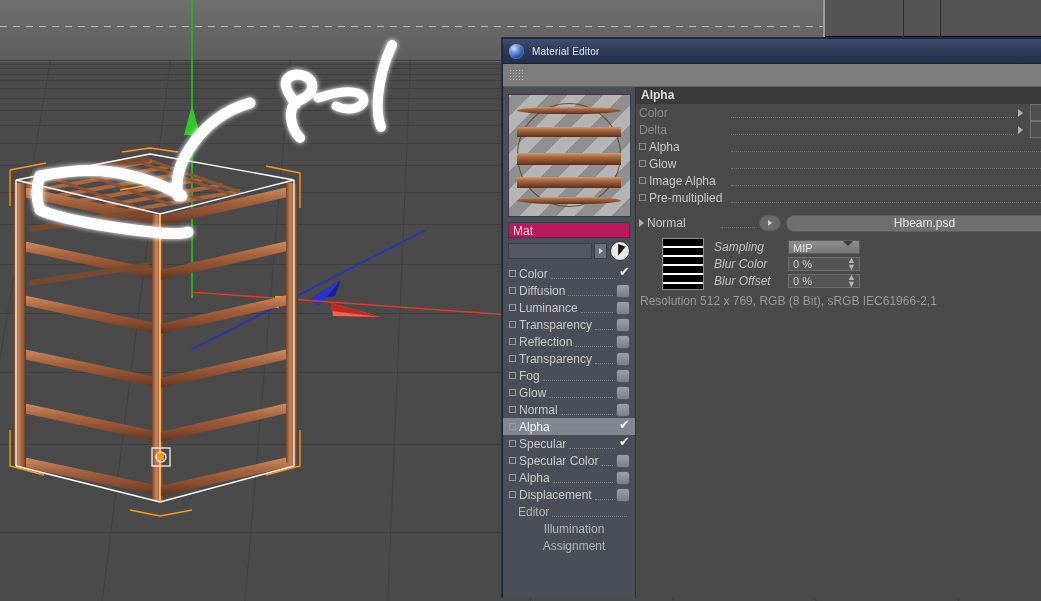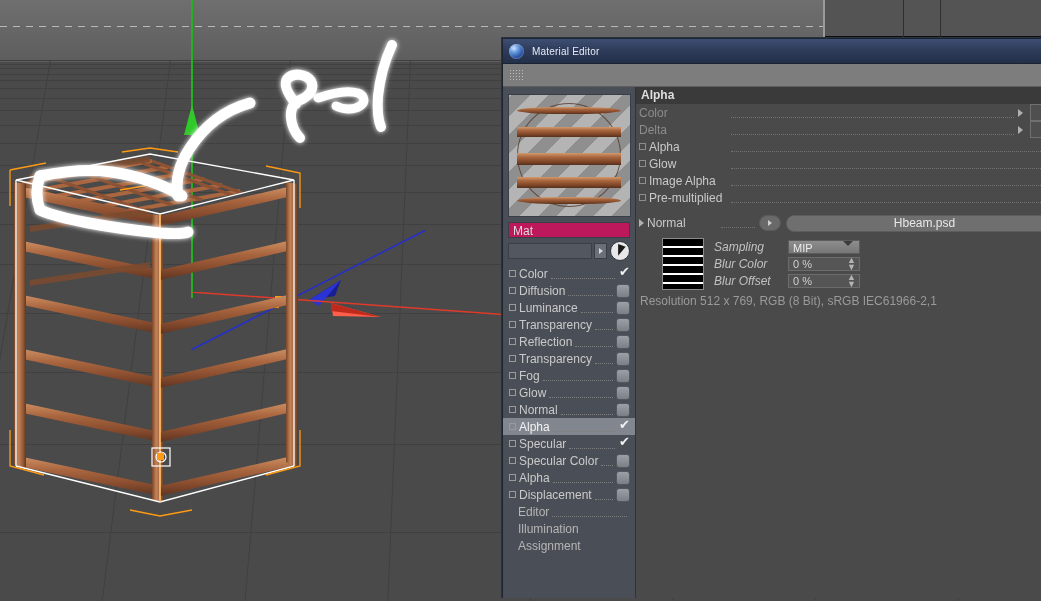--- a/index.html
+++ b/index.html
@@ -78,21 +78,21 @@
 
   .chrow{height:17px;display:flex;align-items:center;padding:0 5px 0 6px;box-sizing:border-box;color:#cacaca;font-size:12px;}
   .chrow.sel{background:#82868e;color:#f2f2f2;}
   .chdot{width:5px;height:5px;border:1px solid #9a9a9a;margin-right:3px;flex:0 0 auto;}
   .chname{white-space:nowrap;}
   .chdots{flex:1;margin:0 3px;border-bottom:1px dotted #7e7e7e;height:9px;}
   .chk{width:12px;height:12px;border-radius:3px;flex:0 0 auto;
        background:linear-gradient(180deg,#9b9fa6,#7b7f86);border:1px solid #53575f;}
   .chk.on{background:none;border:none;position:relative;}
   .chk.on::after{content:"✔";position:absolute;right:0;top:-4px;color:#f0f0f0;font-size:13px;font-weight:bold;}
-  .chrow.plain{color:#b5b5b5;}
+  .chrow.plain{color:#b5b5b5;justify-content:center;}
 
   
   #setpane{flex:1;background:#4a4a4a;position:relative;overflow:hidden;}
   #alphahdr{height:17px;background:#3a3a3a;color:#dfdfdf;font-size:12px;font-weight:bold;
             padding-left:5px;line-height:17px;}
   .srow{height:17px;display:flex;align-items:center;padding-left:3px;font-size:12px;color:#c9c9c9;}
   .srow.dim{color:#8c8c8c;}
   .slabel{width:88px;white-space:nowrap;display:flex;align-items:center;}
   .sdots{flex:1;border-bottom:1px dotted #747474;height:9px;margin:0 4px;}
   .sdot{width:5px;height:5px;border:1px solid #8d8d8d;margin-right:3px;flex:0 0 auto;}

